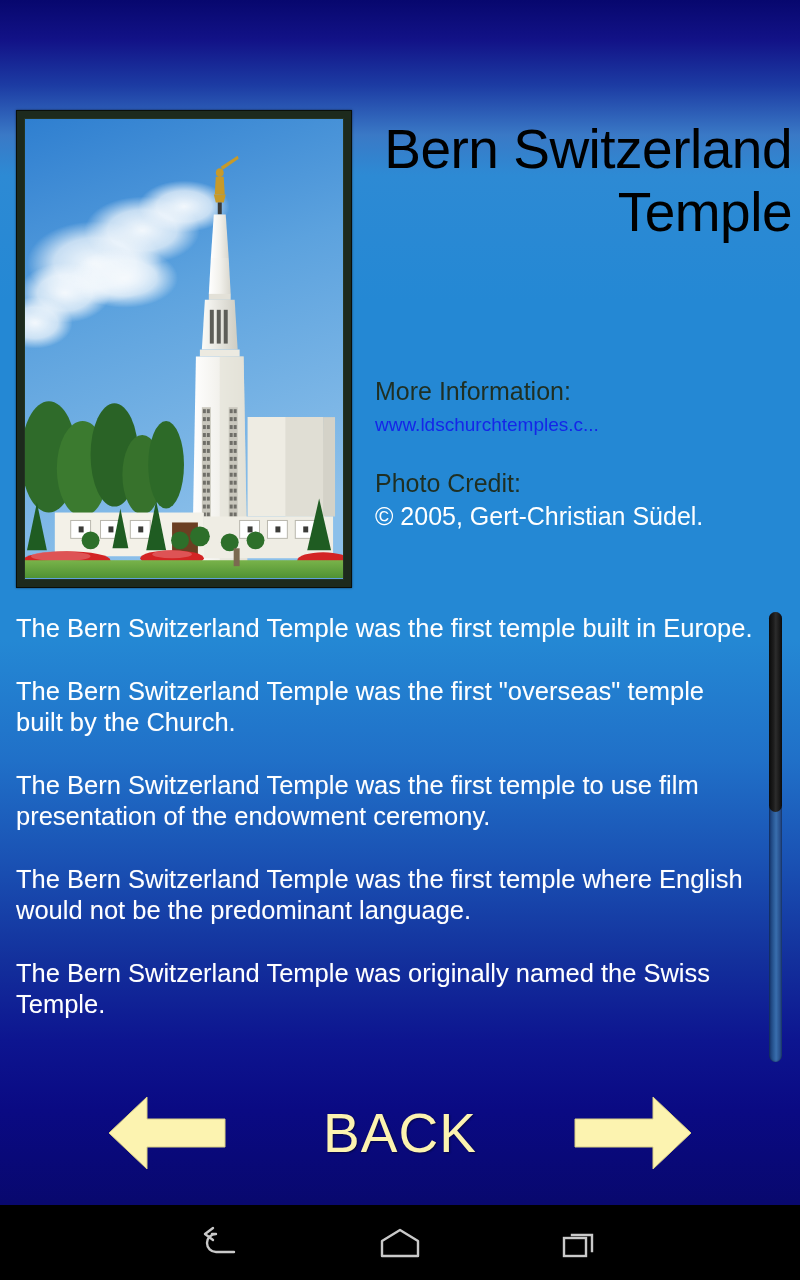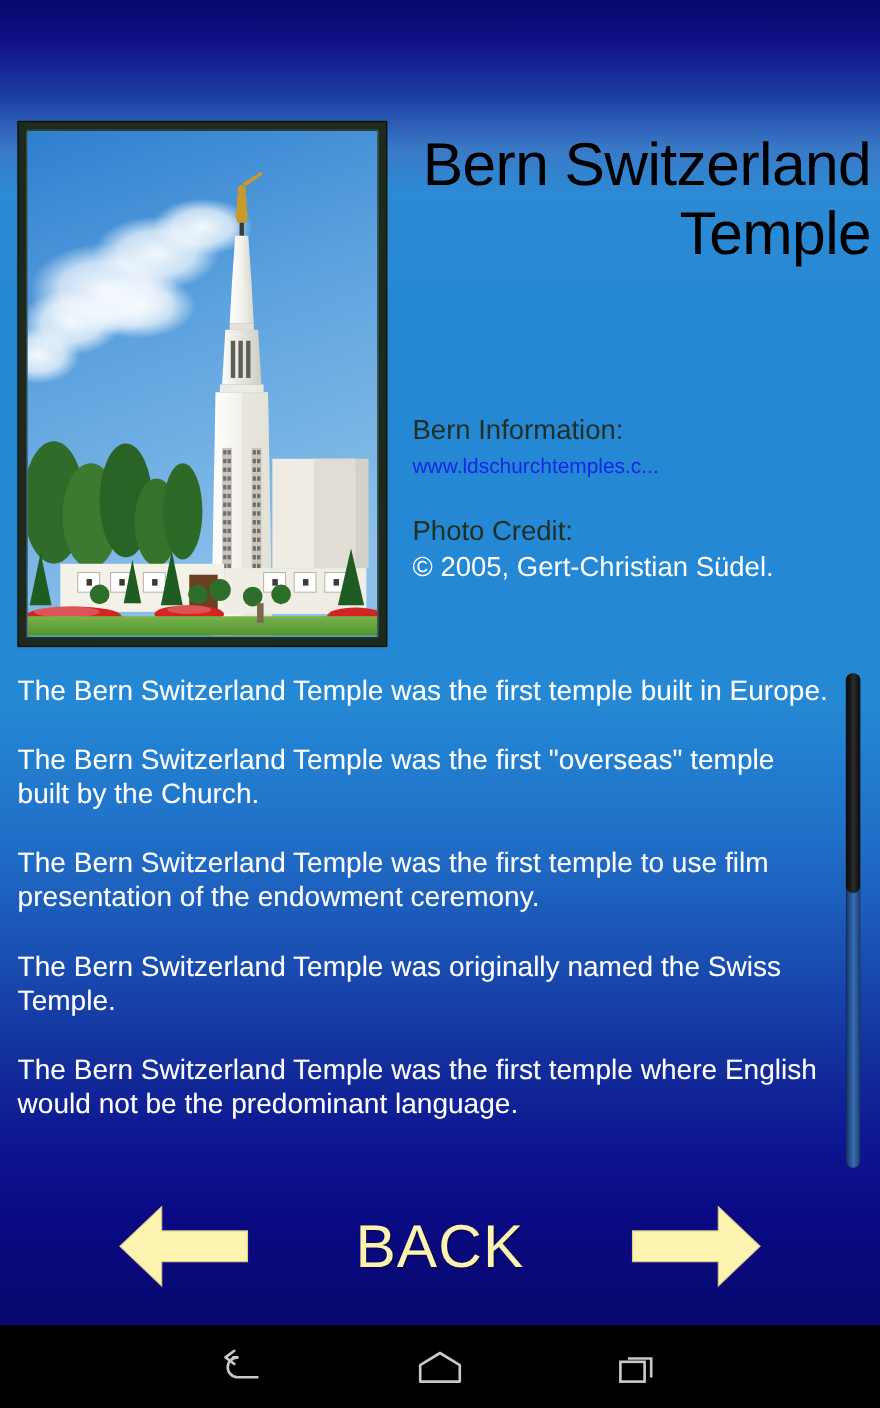--- a/index.html
+++ b/index.html
@@ -386,36 +386,36 @@
             <rect x="210" y="432" width="6" height="18" fill="#7b6a50"></rect>
           </svg>
         </div>
       </div>
 
       <div id="title-block">
         <div id="temple-title">Bern Switzerland Temple</div>
       </div>
 
       <div id="info-block">
-        <div class="info-label">Bern Information:</div>
+        <div class="info-label">More Information:</div>
         <div class="info-link">www.ldschurchtemples.c...</div>
         <div class="info-gap"></div>
         <div class="info-label">Photo Credit:</div>
         <div class="info-value">© 2005, Gert-Christian Südel.</div>
       </div>
 
     </div>
 
     <div id="body-area">
       <div id="body-text">
         <p>The Bern Switzerland Temple was the first temple built in Europe.</p>
         <p>The Bern Switzerland Temple was the first "overseas" temple built by the Church.</p>
         <p>The Bern Switzerland Temple was the first temple to use film presentation of the endowment ceremony.</p>
+        <p>The Bern Switzerland Temple was the first temple where English would not be the predominant language.</p>
         <p>The Bern Switzerland Temple was originally named the Swiss Temple.</p>
-        <p>The Bern Switzerland Temple was the first temple where English would not be the predominant language.</p>
       </div>
     </div>
 
     <div id="scrollbar-track">
       <div id="scrollbar-thumb"></div>
     </div>
 
     <div id="nav-row">
 
       <div>

